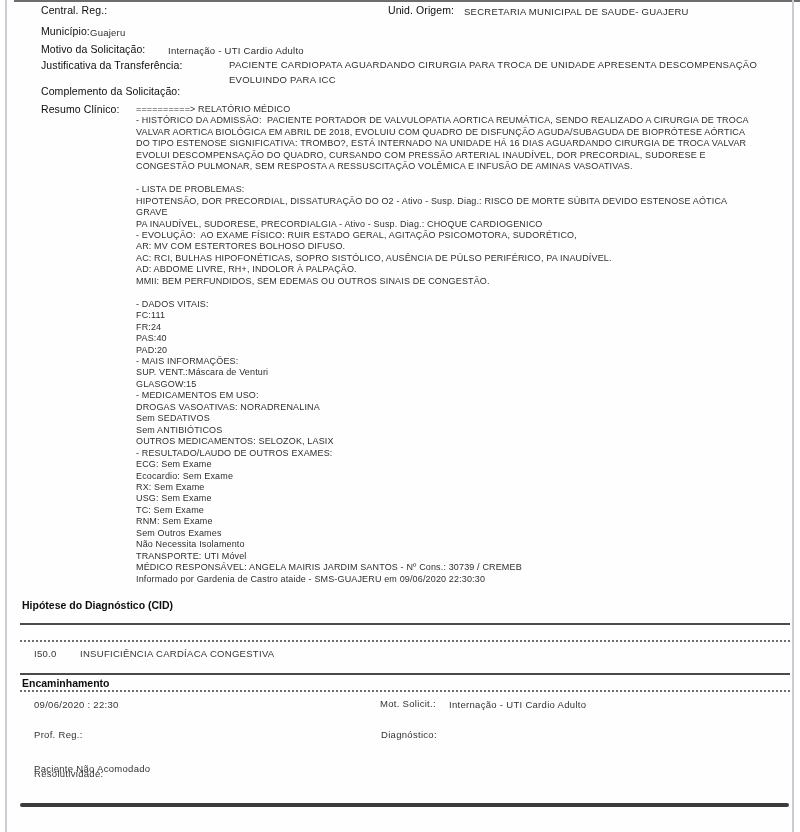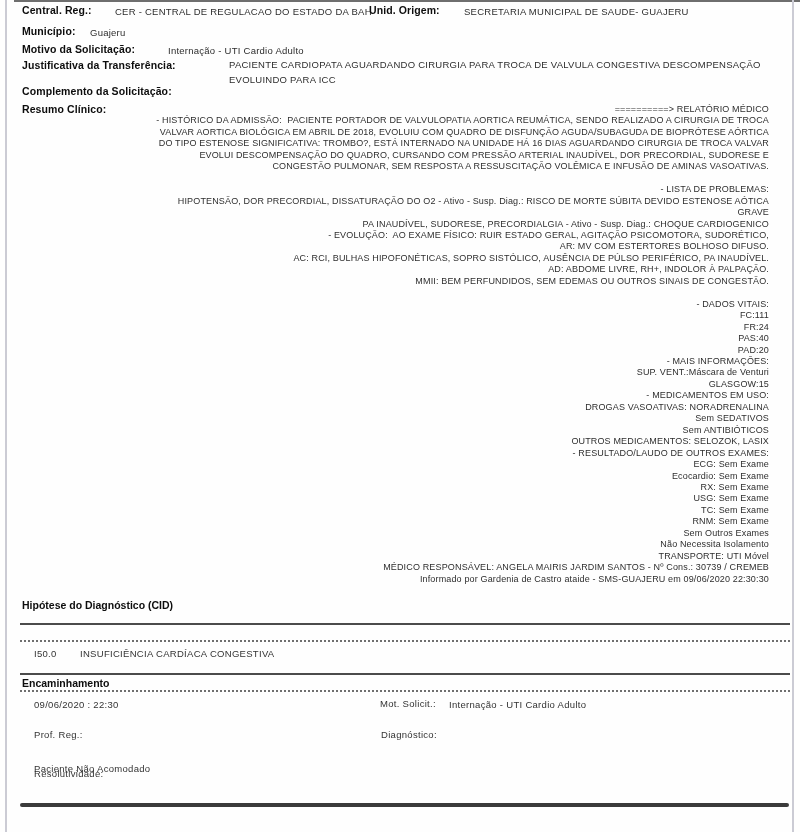--- a/index.html
+++ b/index.html
@@ -6,35 +6,35 @@
   body { font-family:"Liberation Sans", sans-serif; }
   .page {
     position:relative; width:800px; height:832px; background:#fefefe;
     overflow:hidden; color:#222;
   }
   .frame-left  { position:absolute; left:5px;  top:0; width:2px; height:832px; background:#cbcbd4; }
   .frame-right { position:absolute; left:792px; top:0; width:2px; height:832px; background:#cbcbd4; }
   .frame-top   { position:absolute; left:14px; top:0; width:786px; height:2px; background:#6e6e6e; }
 
   .lbl {
-    position:absolute; font-weight:bold; font-size:10.5px; color:#0d0d0d;
-    white-space:nowrap; letter-spacing:0.1px;
+    position:absolute; font-weight:normal; font-size:10.5px; color:#0d0d0d;
+    white-space:nowrap; letter-spacing:0.1px;margin-left:19px;
   }
   .val {
     position:absolute; font-size:9.5px; color:#2d2d2d; white-space:nowrap;
     letter-spacing:0.25px;
   }
   .val-multi {
     position:absolute; font-size:9.5px; color:#2d2d2d; letter-spacing:0.25px;
     white-space:pre-wrap; line-height:15px; width:560px;
   }
   .clinical {
-    position:absolute; left:114px; top:104px; width:655px;
+    position:absolute; left:136px; top:104px; width:655px;
     font-size:9px; line-height:11.45px; color:#2e2e2e;
-    letter-spacing:0.15px; white-space:pre-wrap;text-align:right;
+    letter-spacing:0.15px; white-space:pre-wrap;
   }
   .sec-title {
     position:absolute; font-weight:bold; font-size:10.5px; color:#0d0d0d;
     white-space:nowrap;
   }
   .hline-solid  { position:absolute; left:20px; width:770px; height:2px; background:#4b4b4b; }
   .hline-dotted { position:absolute; left:20px; width:770px; height:0; border-top:2px dotted #6f6f6f; }
   .hline-thick  { position:absolute; left:20px; width:769px; height:4px; background:#3b3b3b; border-radius:2px; }
   .btxt {
     position:absolute; font-size:9.5px; color:#333; white-space:nowrap;
@@ -45,32 +45,31 @@
 </head>
 <body>
 
 <div class="page">
 
   <div class="frame-top"></div>
   <div class="frame-left"></div>
   <div class="frame-right"></div>
 
   <span class="lbl" style="left:22px;top:4px">Central. Reg.:</span>
-  <span class="val" style="left:115px;top:6px">CER - CENTRAL DE REGULACAO DO ESTADO DA BAH</span>
   <span class="lbl" style="left:369px;top:4px">Unid. Origem:</span>
   <span class="val" style="left:464px;top:6px">SECRETARIA MUNICIPAL DE SAUDE- GUAJERU</span>
 
   <span class="lbl" style="left:22px;top:25px">Município:</span>
   <span class="val" style="left:90px;top:27px">Guajeru</span>
 
   <span class="lbl" style="left:22px;top:43px">Motivo da Solicitação:</span>
   <span class="val" style="left:168px;top:45px">Internação - UTI Cardio Adulto</span>
 
   <span class="lbl" style="left:22px;top:59px">Justificativa da Transferência:</span>
-  <span class="val-multi" style="left:229px;top:57px">PACIENTE CARDIOPATA AGUARDANDO CIRURGIA PARA TROCA DE VALVULA CONGESTIVA DESCOMPENSAÇÃO
+  <span class="val-multi" style="left:229px;top:57px">PACIENTE CARDIOPATA AGUARDANDO CIRURGIA PARA TROCA DE UNIDADE APRESENTA DESCOMPENSAÇÃO
 EVOLUINDO PARA ICC</span>
 
   <span class="lbl" style="left:22px;top:85px">Complemento da Solicitação:</span>
 
   <span class="lbl" style="left:22px;top:103px">Resumo Clínico:</span>
   <div class="clinical">==========&gt; RELATÓRIO MÉDICO
 - HISTÓRICO DA ADMISSÃO:  PACIENTE PORTADOR DE VALVULOPATIA AORTICA REUMÁTICA, SENDO REALIZADO A CIRURGIA DE TROCA
 VALVAR AORTICA BIOLÓGICA EM ABRIL DE 2018, EVOLUIU COM QUADRO DE DISFUNÇÃO AGUDA/SUBAGUDA DE BIOPRÓTESE AÓRTICA
 DO TIPO ESTENOSE SIGNIFICATIVA: TROMBO?, ESTÁ INTERNADO NA UNIDADE HÁ 16 DIAS AGUARDANDO CIRURGIA DE TROCA VALVAR
 EVOLUI DESCOMPENSAÇÃO DO QUADRO, CURSANDO COM PRESSÃO ARTERIAL INAUDÍVEL, DOR PRECORDIAL, SUDORESE E

